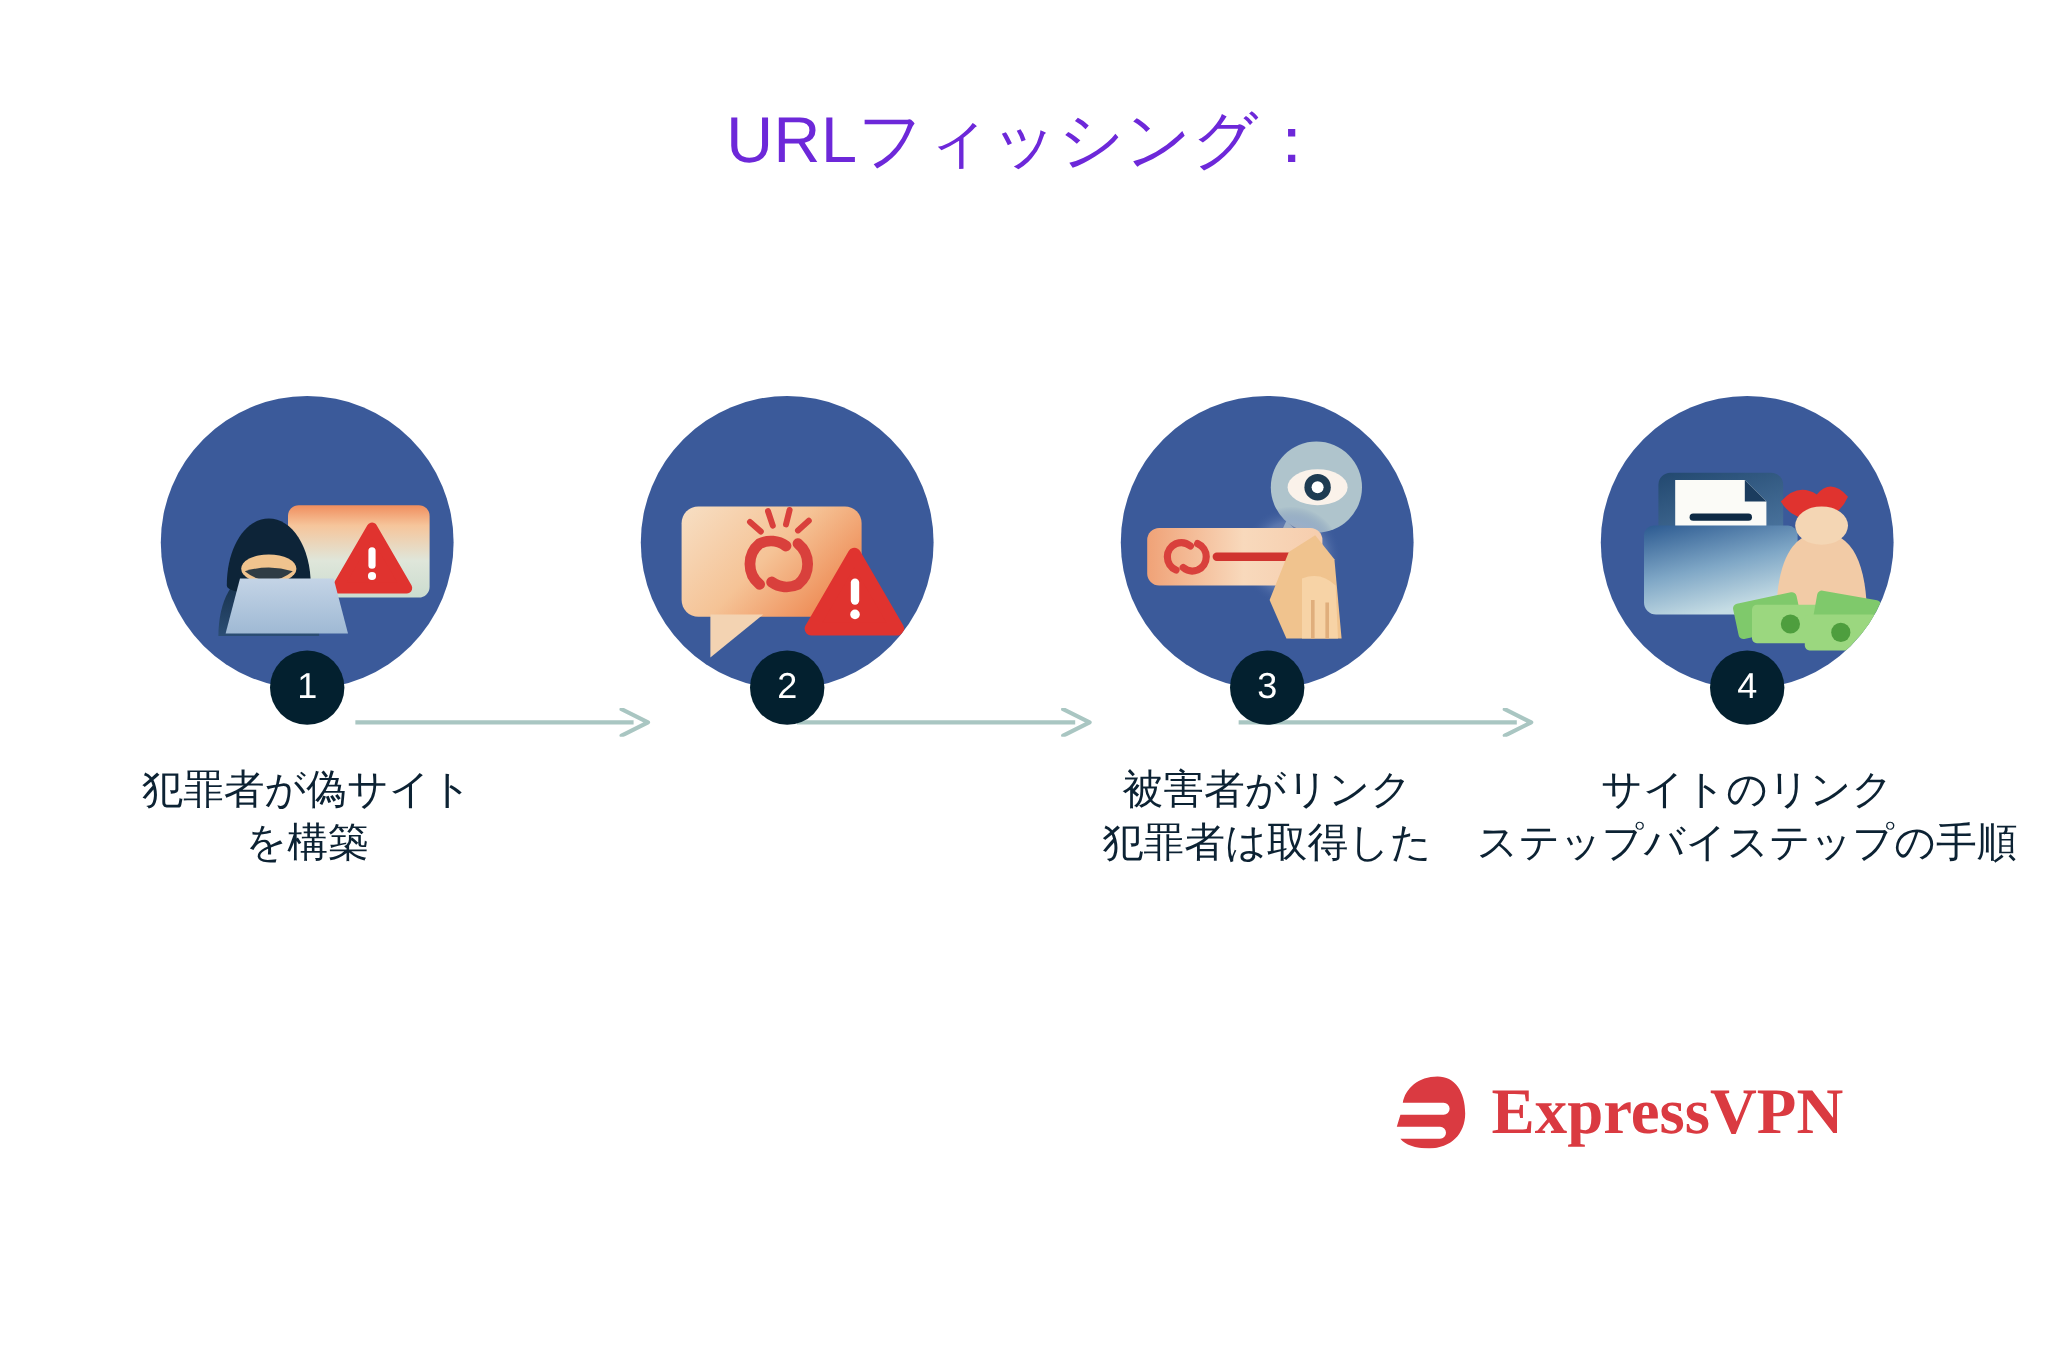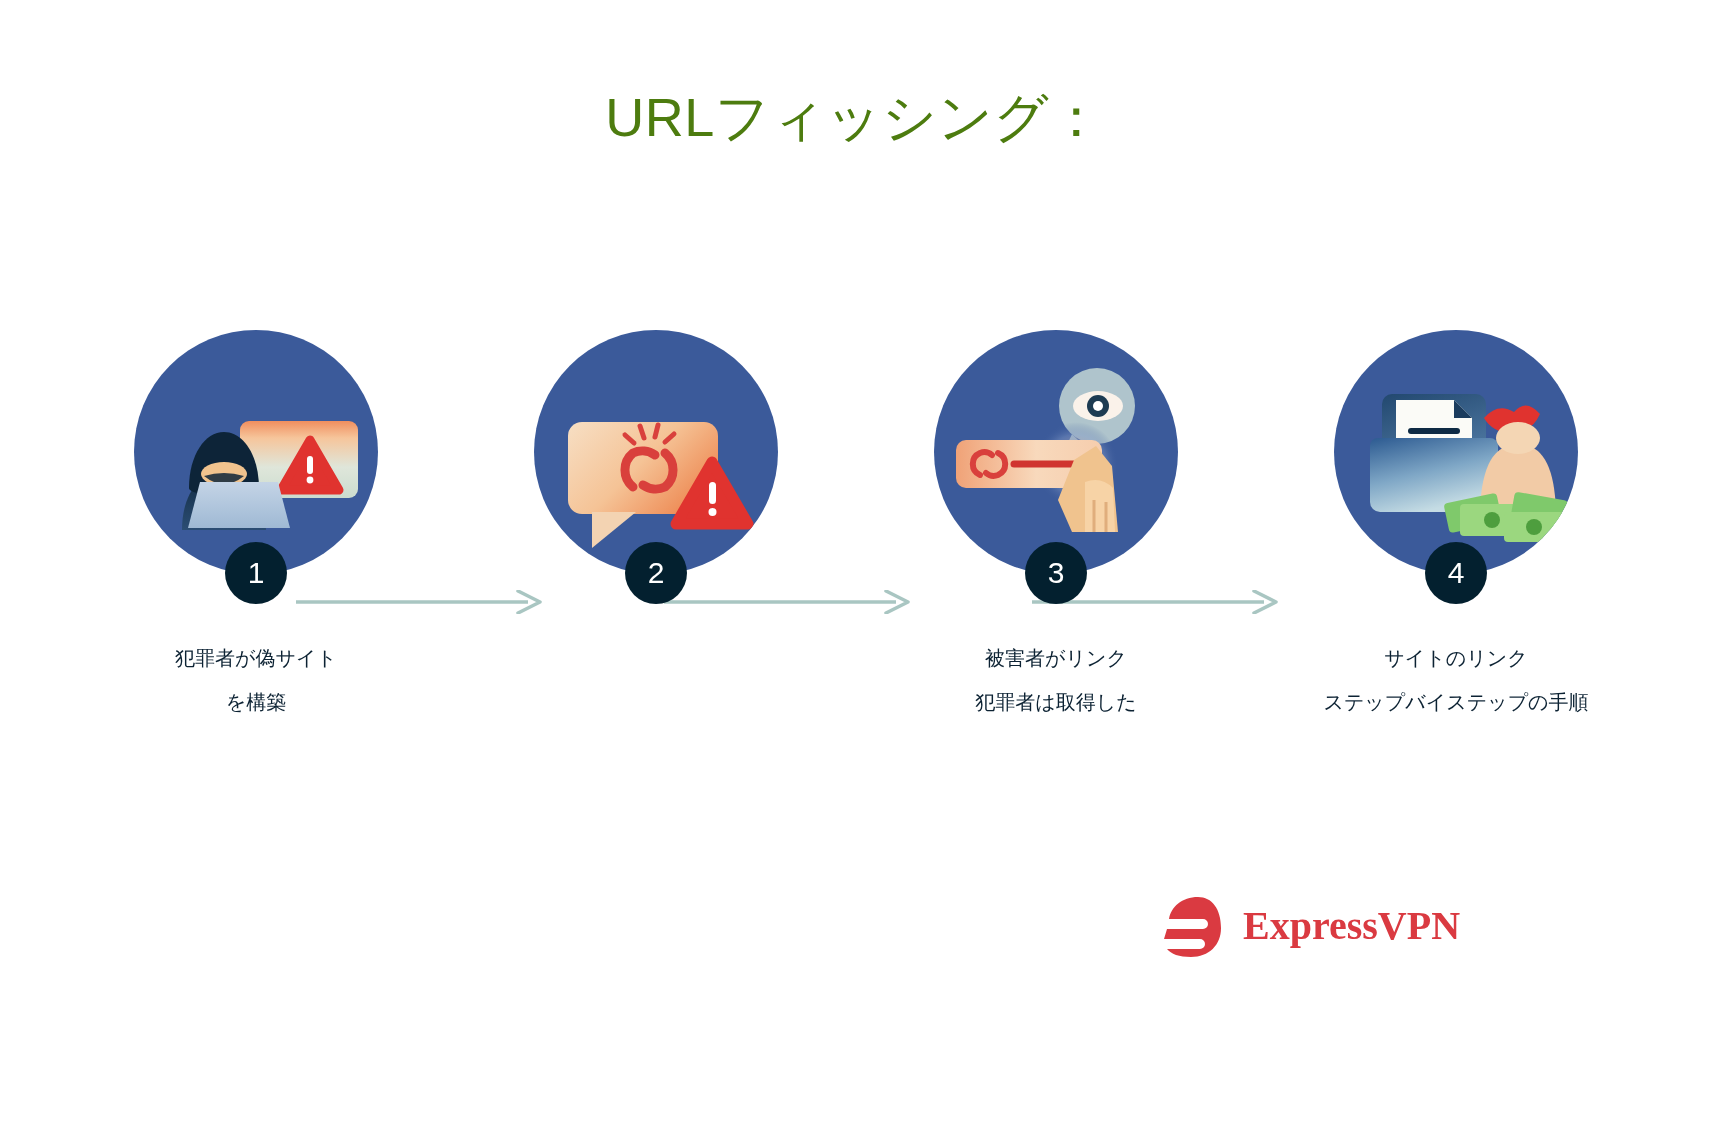--- a/index.html
+++ b/index.html
@@ -21,21 +21,21 @@
     position: absolute;
     top: 78px;
     left: 0;
     width: 1709px;
     text-align: center;
   }
   .title-line {
     font-size: 54px;
     line-height: 78px;
     font-weight: 400;
-    color: #4d7c0f;
+    color: #6d28d9;
     letter-spacing: 0.5px;
     white-space: nowrap;
   }
 
   
   .steps {
     position: absolute;
     top: 330px;
     left: 96px;
     width: 1520px;
@@ -77,21 +77,21 @@
     justify-content: center;
     font-size: 30px;
     line-height: 1;
     font-weight: 400;
     z-index: 4;
   }
 
   .caption {
     margin-top: 62px;
     text-align: center;
-    font-size: 20px;
+    font-size: 34px;
     line-height: 44px;
     color: #0C2233;
     white-space: nowrap;
   }
 
   
   .arrow {
     position: absolute;
     top: 590px;
     height: 24px;
@@ -107,21 +107,21 @@
     left: 1163px;
     top: 895px;
     display: flex;
     align-items: center;
     gap: 14px;
   }
   .logo-mark { width: 66px; height: 62px; flex: none; }
   .logo-mark svg { display: block; }
   .logo-text {
     font-family: "Liberation Serif", "DejaVu Serif", serif;
-    font-size: 40px;
+    font-size: 54px;
     line-height: 1;
     font-weight: 700;
     color: #DA3A41;
     letter-spacing: 0px;
   }
 </style>
 </head>
 <body>
 
 <div class="title-block">

